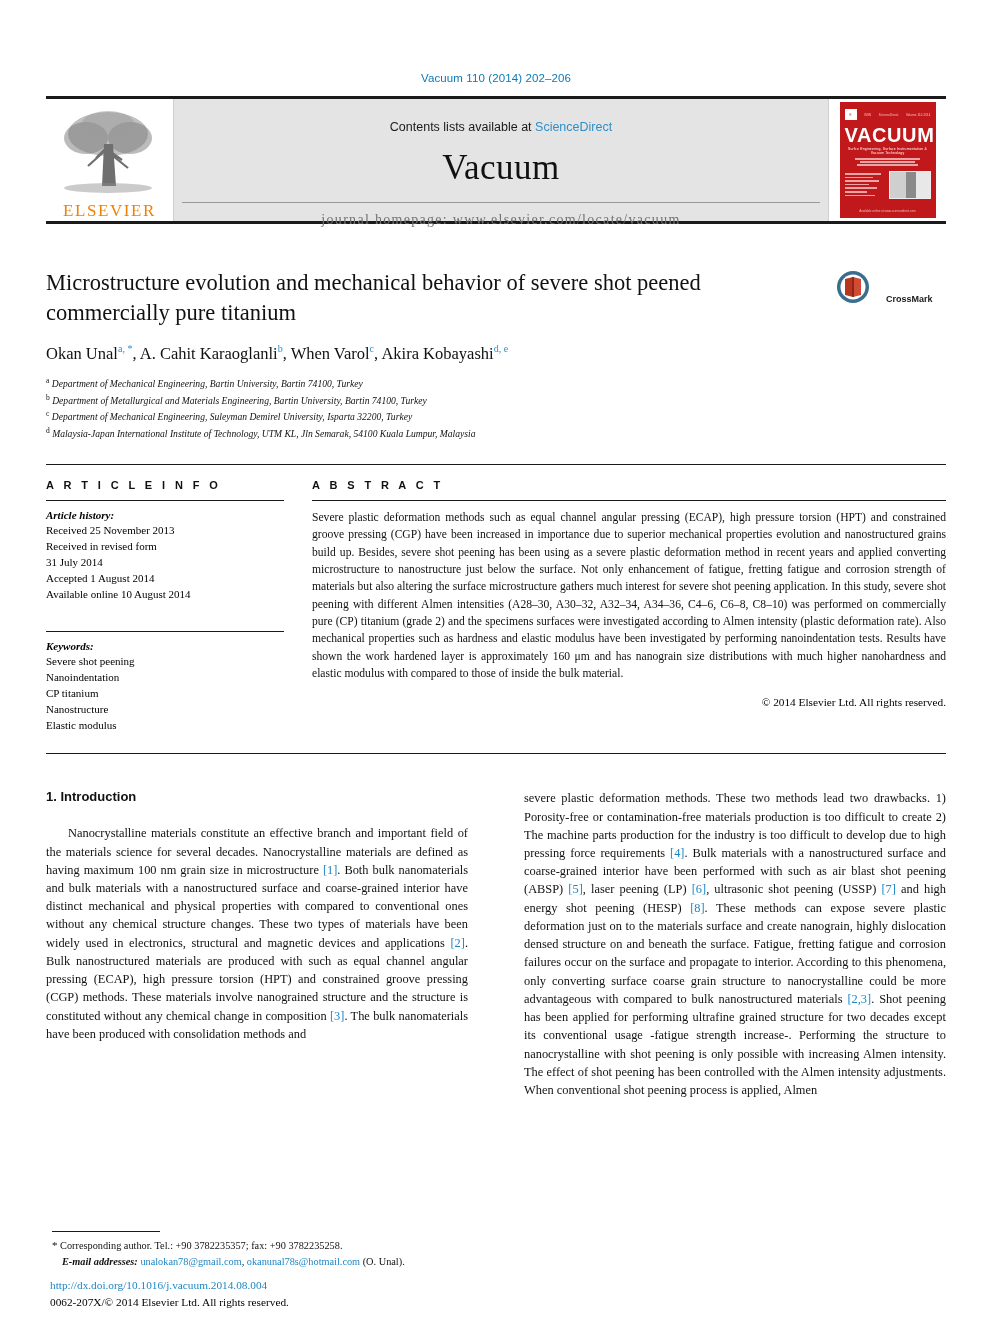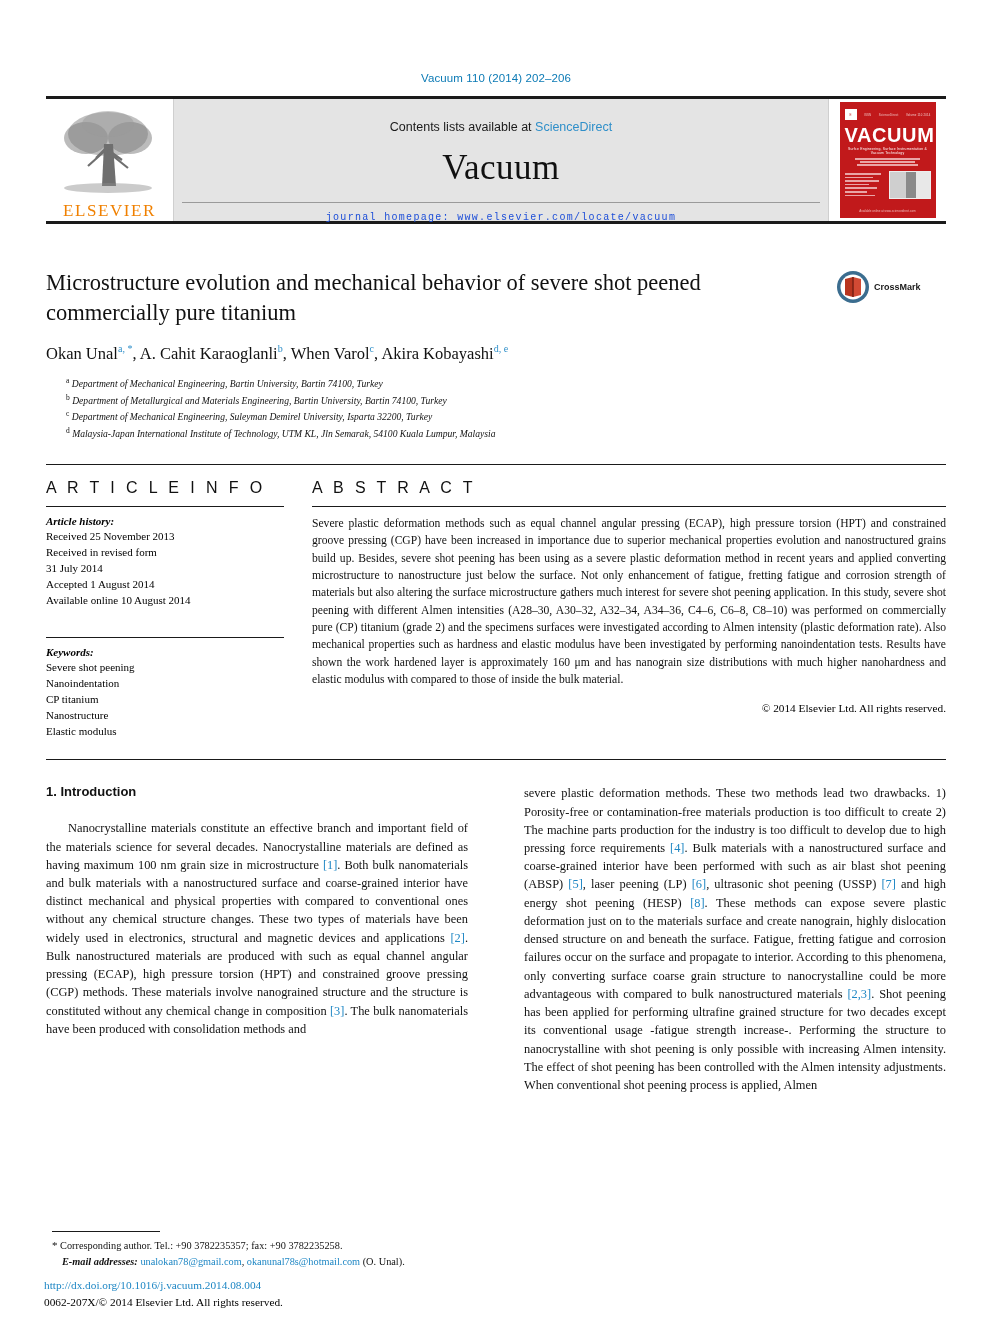--- a/index.html
+++ b/index.html
@@ -87,25 +87,25 @@
     margin-top: 14px;
     letter-spacing: .5px;
     color: #111;
   }
   .rule-thin {
     width: 100%;
     border-top: 1px solid #9a9a9a;
     margin-top: 14px;
   }
   .homepage {
-    font-family: Liberation Mono, monospace;
-    font-size: 10px;
+    font-family: Liberation Serif, serif;
+    font-size: 14px;
     letter-spacing: 1.3px;
     margin-top: 9px;
-    color: #1d4ed8;
+    color: #737373;
   }
   .cover {
     width: 118px;
     flex: 0 0 118px;
     border-left: 1px solid #cfcfcf;
     background: #fff;
     display: flex;
     align-items: center;
     justify-content: center;
     box-sizing: border-box;
@@ -191,32 +191,31 @@
     color: #2f8fc9;
     font-size: 10px;
     vertical-align: super;
   }
   .affiliations {
     margin-top: 11px;
     font-style: italic;
     font-size: 9.6px;
     line-height: 1.62;
     color: #111;
-    margin-left: 20px;
   }
   .affiliations sup { font-style: normal; color: #111; font-size: 7.5px; }
 
   .crossmark {
     position: absolute;
     right: 0px;
     top: 2px;
     width: 110px;
     display: flex;
-    align-items: center;
-    gap: 4px;
+    align-items: flex-end;
+    gap: 16px;
   }
   .crossmark-label {
     font-family: "Liberation Sans", sans-serif;
     font-size: 9px;
     font-weight: bold;
     color: #1a1a1a;
   }
 
   
   .rule-top {
@@ -225,22 +224,22 @@
   }
   .info-abstract {
     display: flex;
     margin-top: 14px;
     gap: 28px;
   }
   .col-info { width: 238px; flex: 0 0 238px; }
   .col-abstract { flex: 1 1 auto; }
   .sec-head {
     font-family: "Liberation Sans", sans-serif;
-    font-weight: normal;
-    font-size: 16px;
+    font-weight: bold;
+    font-size: 11px;
     letter-spacing: 3.4px;
     color: #111;
   }
   .sec-rule {
     border-top: 1.6px solid #1a1a1a;
     margin-top: 9px;
     margin-bottom: 8px;
   }
   .info-label {
     font-style: italic;
@@ -263,21 +262,21 @@
   }
 
   
   .body-rule {
     border-top: 1px solid #1a1a1a;
     margin-top: 20px;
   }
   .body-cols {
     display: flex;
     gap: 56px;
-    margin-top: 24px;
+    margin-top: 35px;
   }
   .bcol { flex: 1 1 0; min-width: 0; }
   .h2 {
     font-family: "Liberation Sans", sans-serif;
     font-weight: bold;
     font-size: 13px;
     margin-bottom: 20px;
     color: #111;
   }
   .para {
@@ -306,21 +305,21 @@
   .footnote {
     font-size: 10.3px;
     line-height: 1.5;
     color: #111;
   }
   .footnote .star { font-size: 11px; }
   .footnote .em { font-style: italic; font-weight: bold; }
   .mail { color: #1d86c4; }
   .doi-block {
     position: absolute;
-    left: 44px;
+    left: 50px;
     bottom: 12px;
     font-size: 11.3px;
     line-height: 1.5;
   }
   .doi-link { color: #1d86c4; }
 </style>
 </head>
 <body>
 
 <div class="page">

